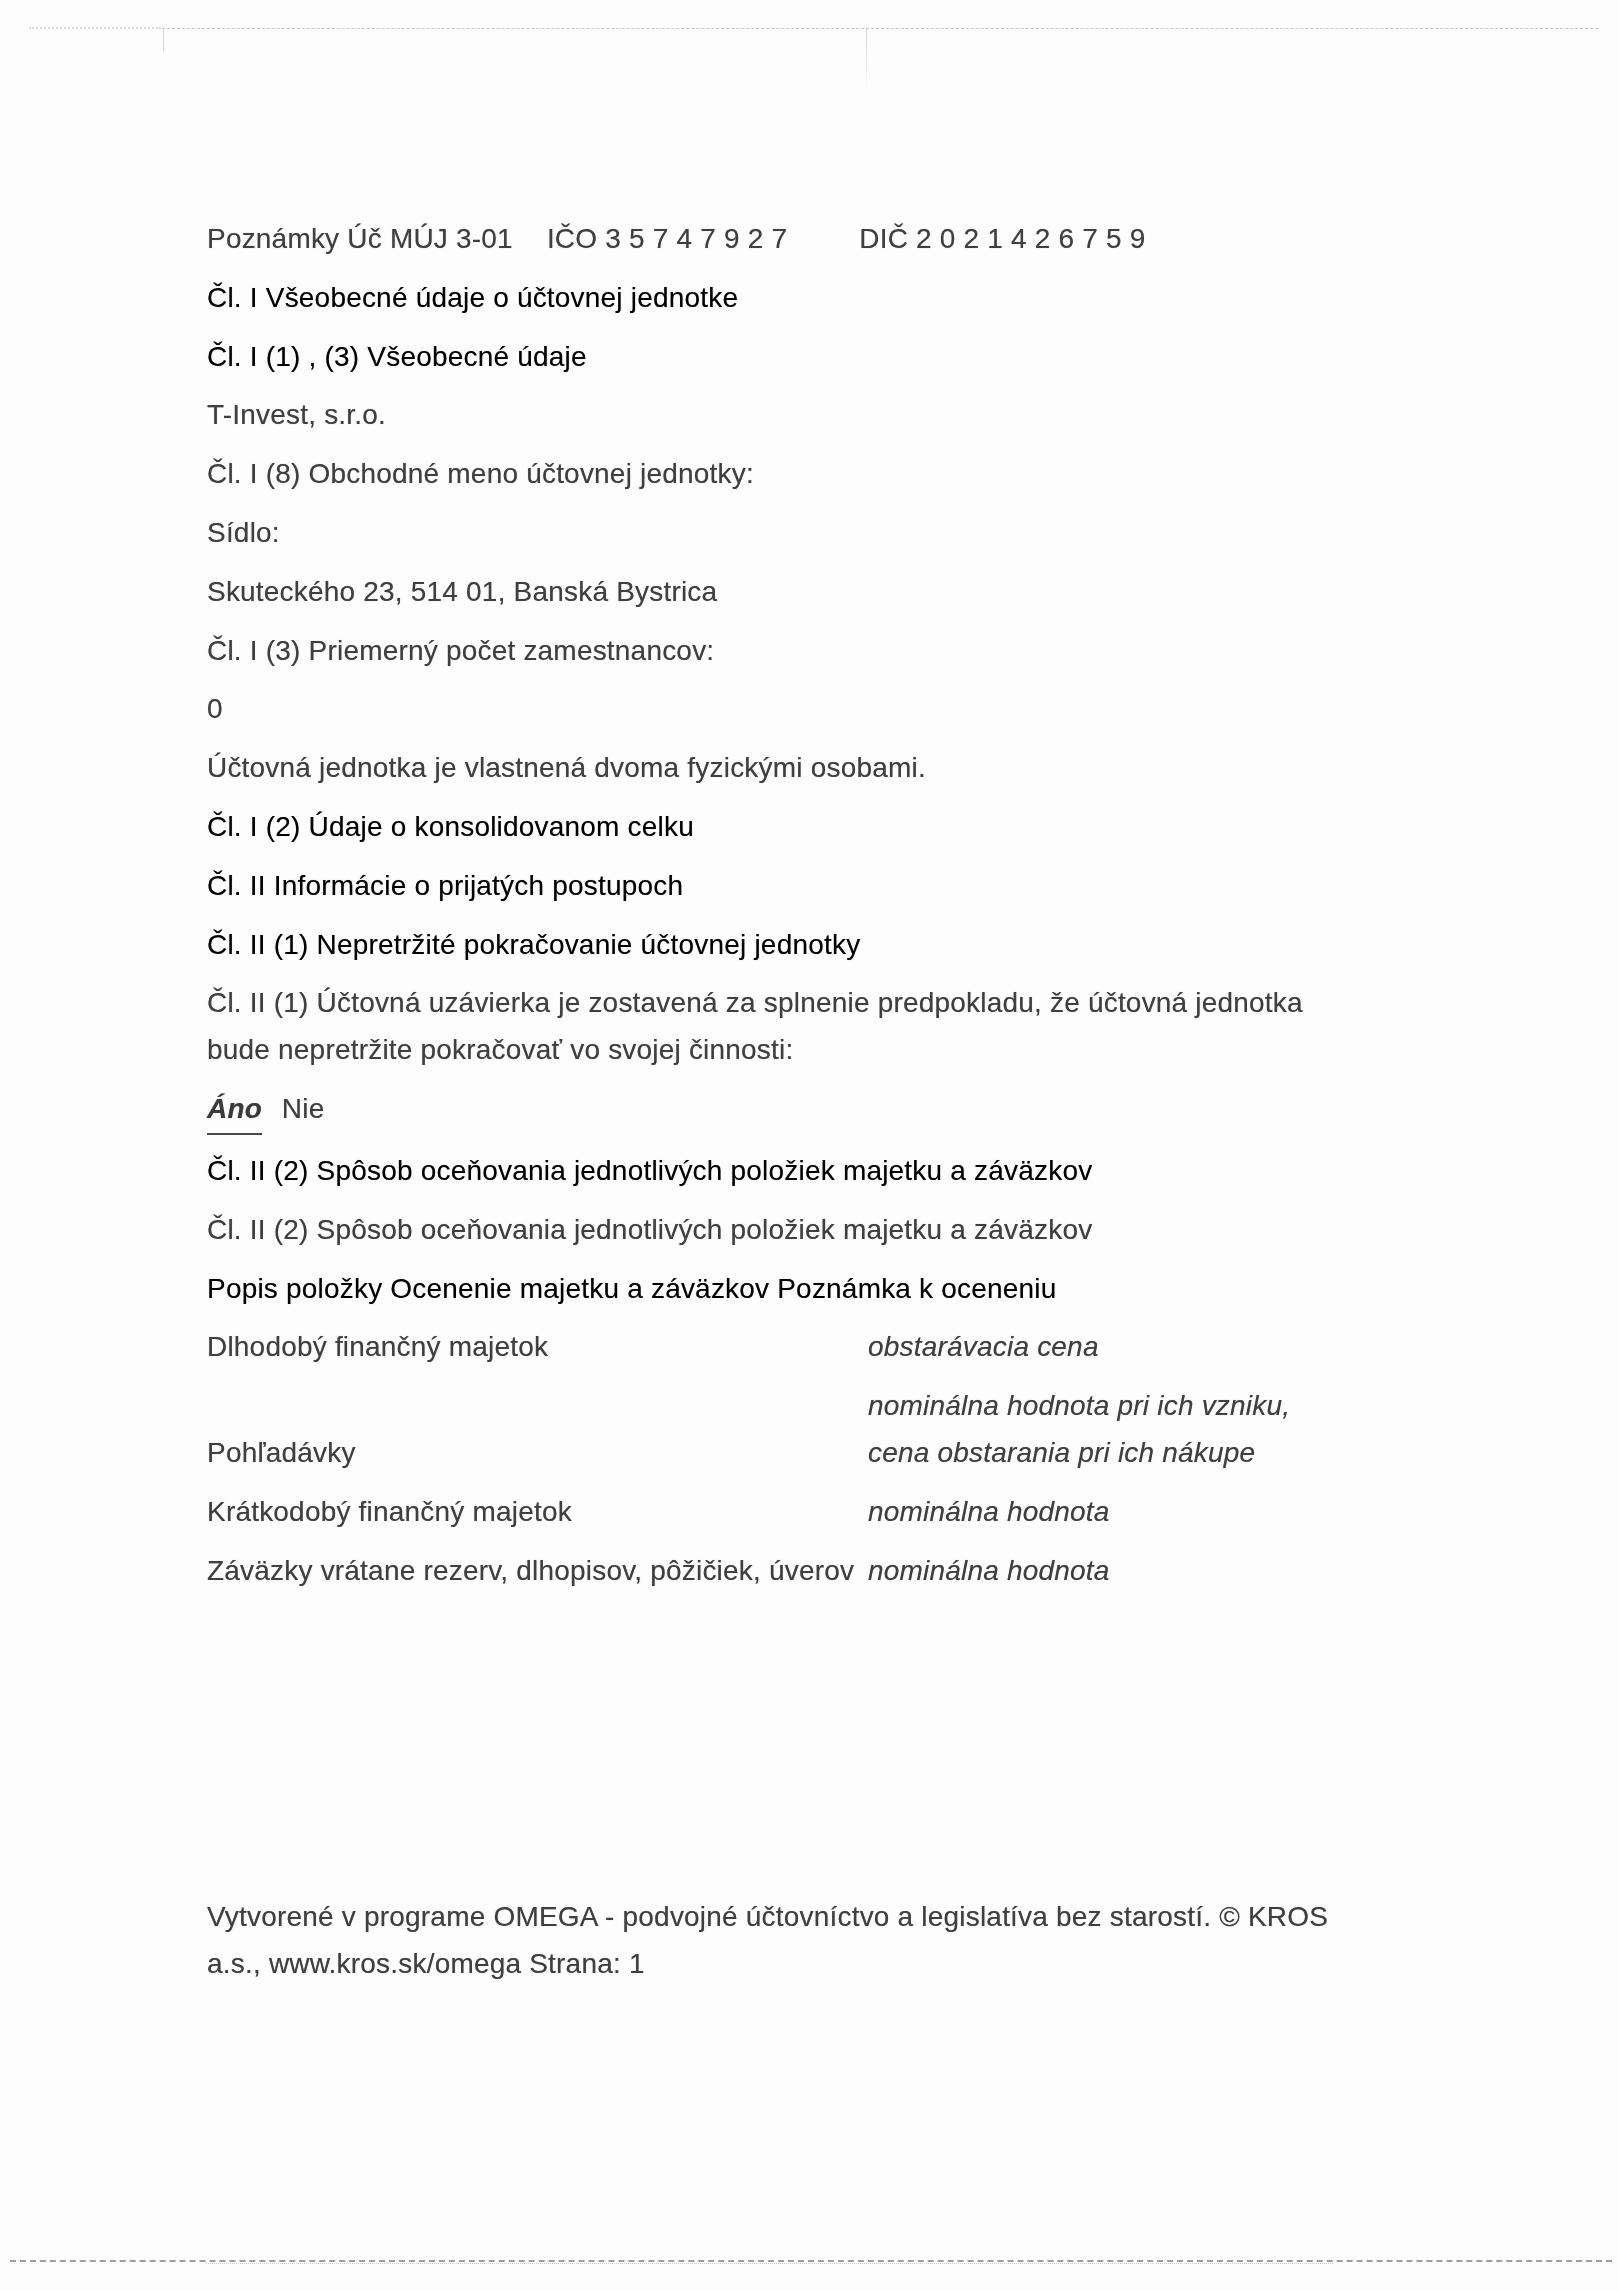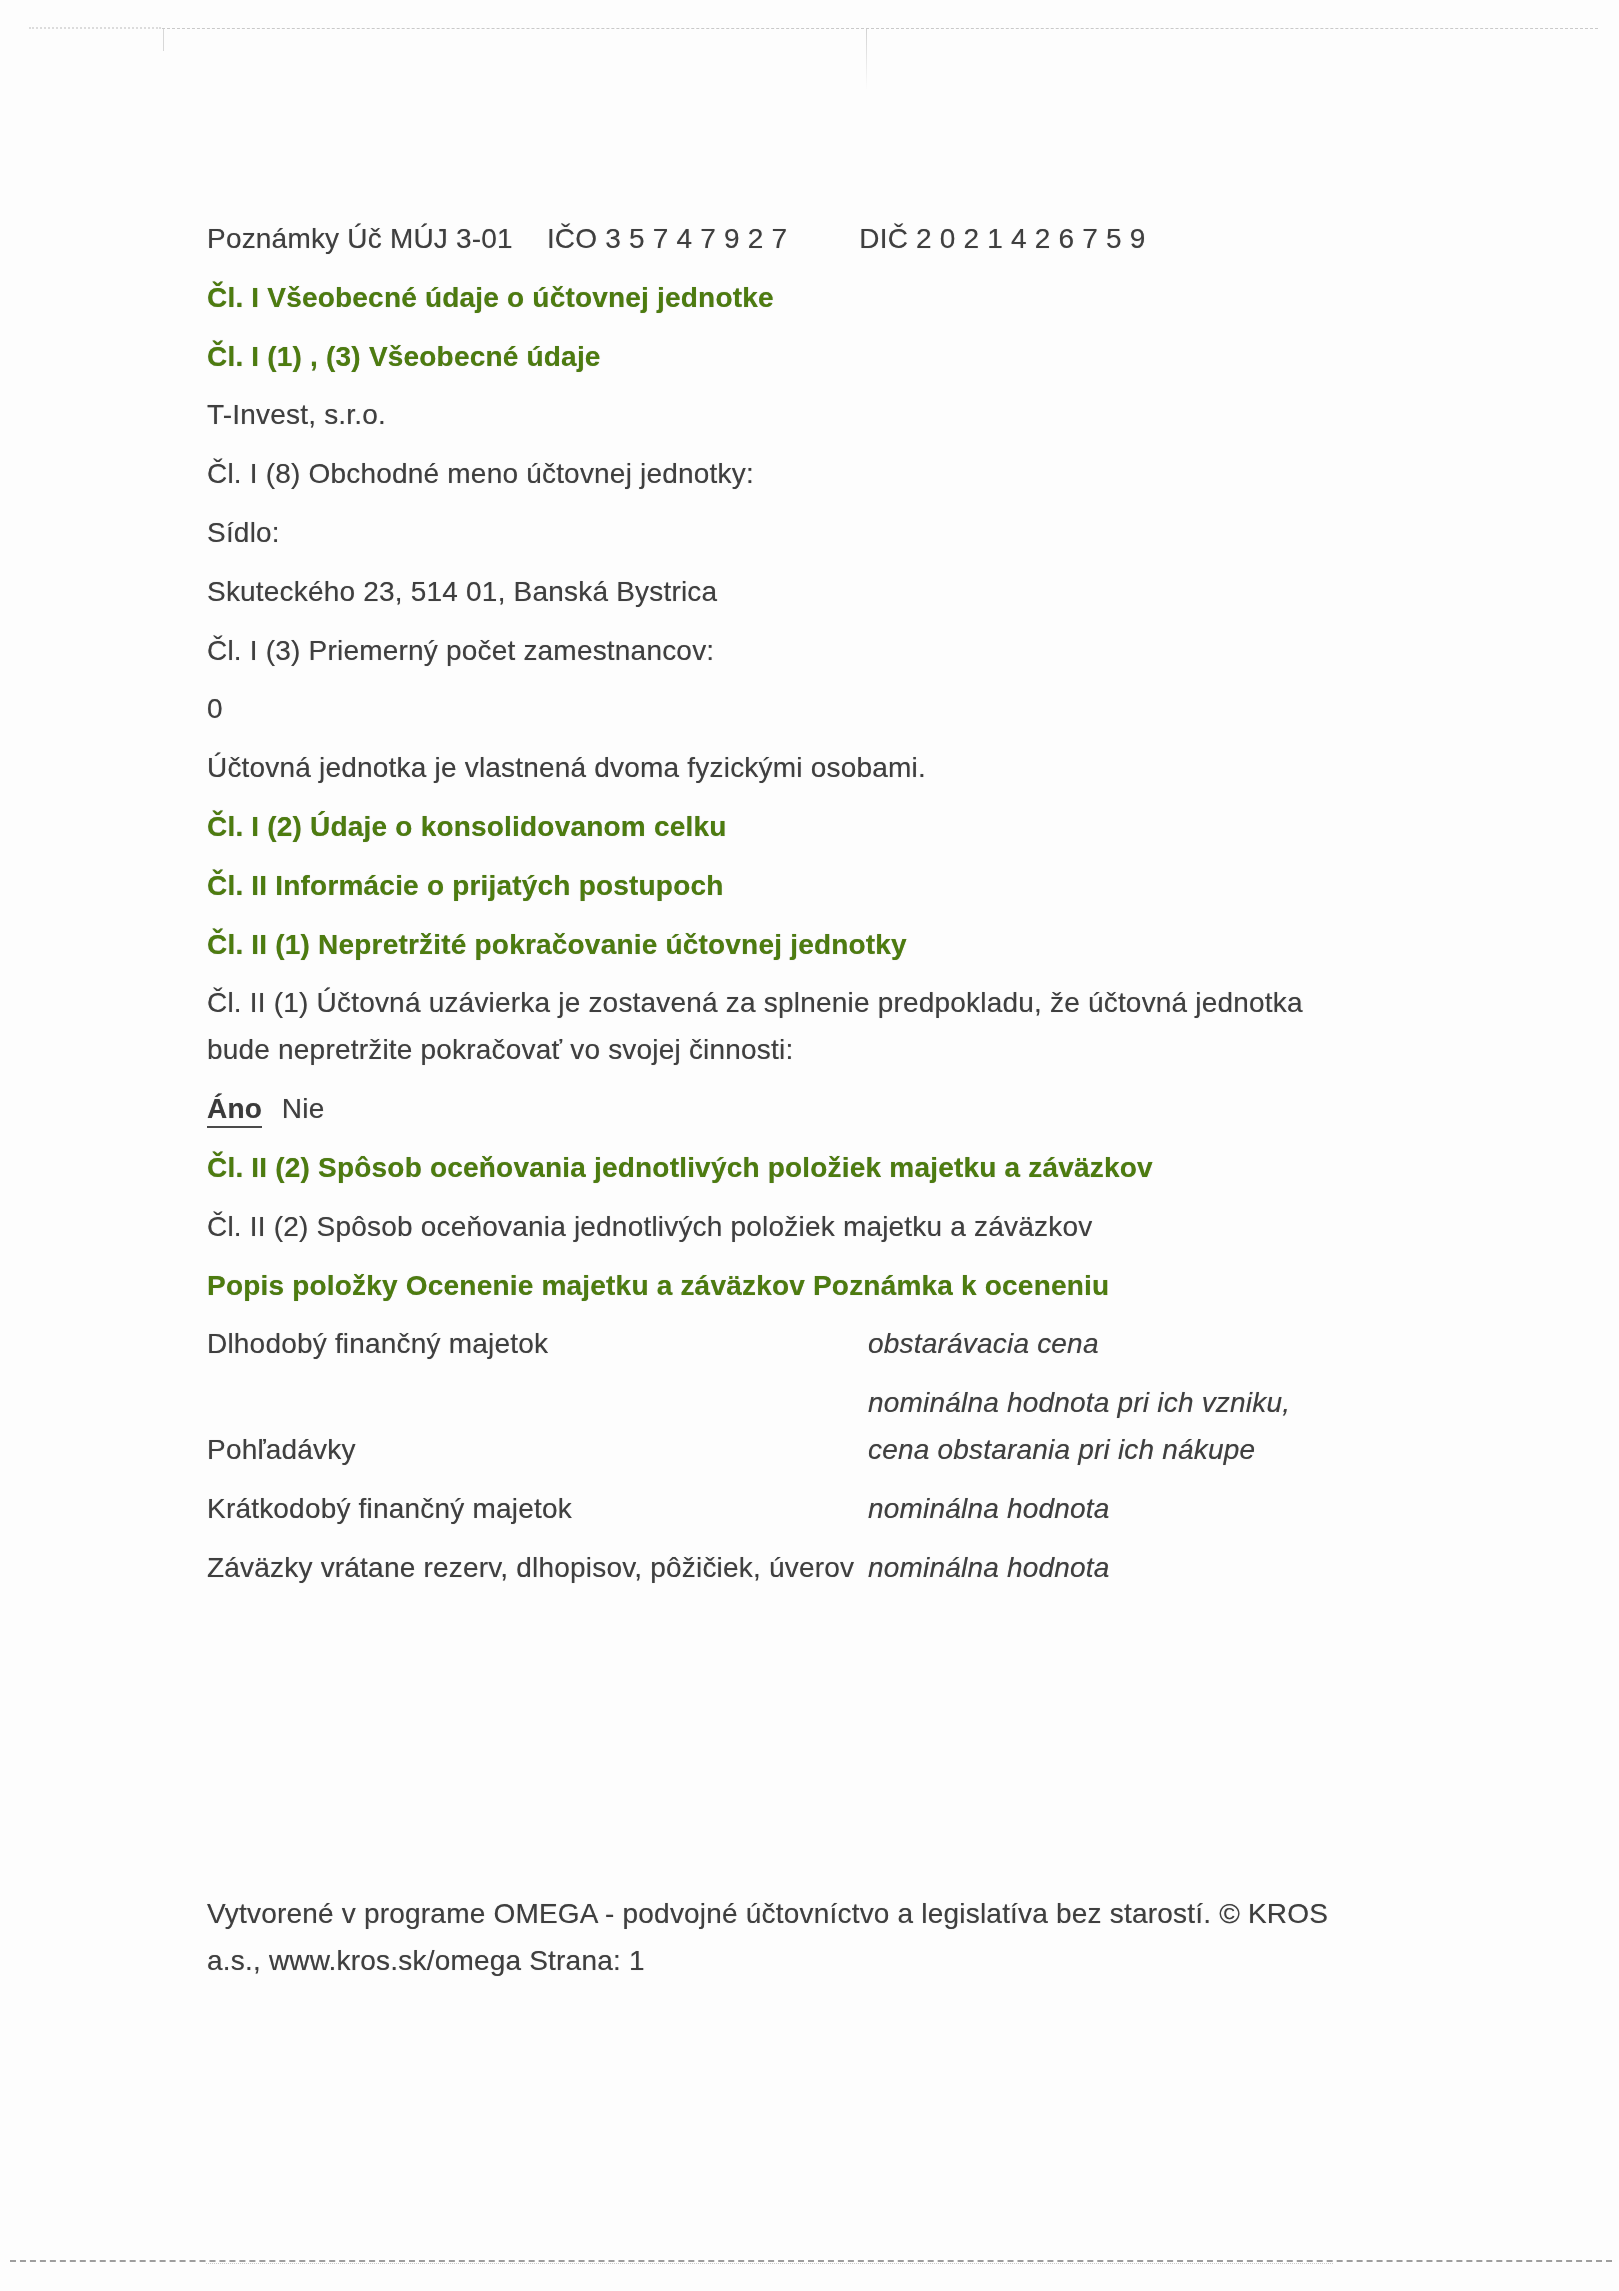--- a/index.html
+++ b/index.html
@@ -38,35 +38,36 @@
     font-size: 28px;
     line-height: 47px;
     letter-spacing: 0.2px;
     text-shadow: 0 0 0.7px rgba(63, 63, 63, 0.55);
   }
   .line {
     min-height: 47px;
     margin-bottom: 11.8px;
   }
   .bold {
-    font-weight: 700;
-    color: #4d7c0f;
+    font-weight: 400;
+    color: #000000;
   }
   .header-line { display: flex; align-items: baseline; gap: 29px; }
   .header-line .ico { margin-left: 5px; }
   .header-line .dic { margin-left: 43px; }
 
   .answer-yes {
     font-weight: 700;
     color: #3a3a3a;
     border-bottom: 2px solid #4a4a4a;
-    padding-bottom: 1px;
+    padding-bottom: 8px;
     margin-right: 11.8px;
     display: inline-block;
     line-height: 33px;
+    font-style: italic;
   }
 
   .vrow { display: flex; align-items: flex-end; }
   .vrow .col-item   { width: 661px; flex: 0 0 661px; }
   .vrow .col-method { width: 488px; flex: 0 0 488px; font-style: italic; }
 
   .footer-block {
     margin-top: 299px;
   }
 </style>

